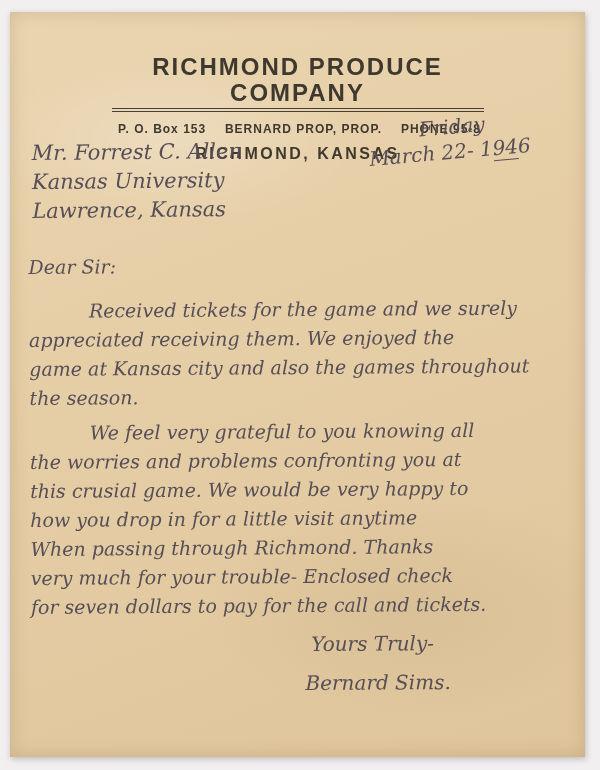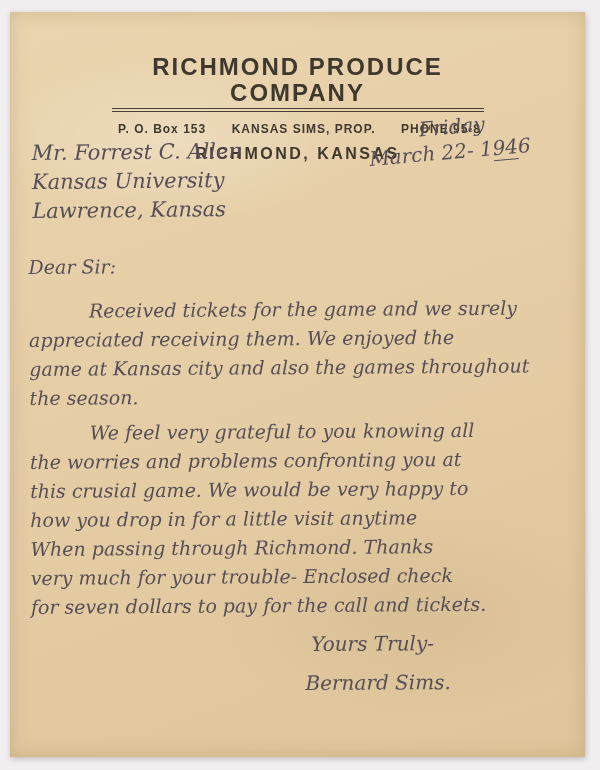--- a/index.html
+++ b/index.html
@@ -118,21 +118,21 @@
 </head>
 <body>
 
 <div class="scan">
   <div class="paper">
 
     <div class="letterhead">
       <div class="company">RICHMOND PRODUCE COMPANY</div>
       <div class="lh-row">
         <span>P. O. Box 153</span>
-        <span>KANSAS SIMS, PROP.</span>
+        <span>BERNARD PROP, PROP.</span>
         <span>PHONE 95-8</span>
       </div>
       <div class="lh-city">RICHMOND, KANSAS</div>
     </div>
 
     <div class="date-block hand">
       <div class="date-line1">Friday</div>
       <div class="date-line2"><span>March 22- 1</span><span class="date-underline">94</span><span>6</span></div>
     </div>
 

